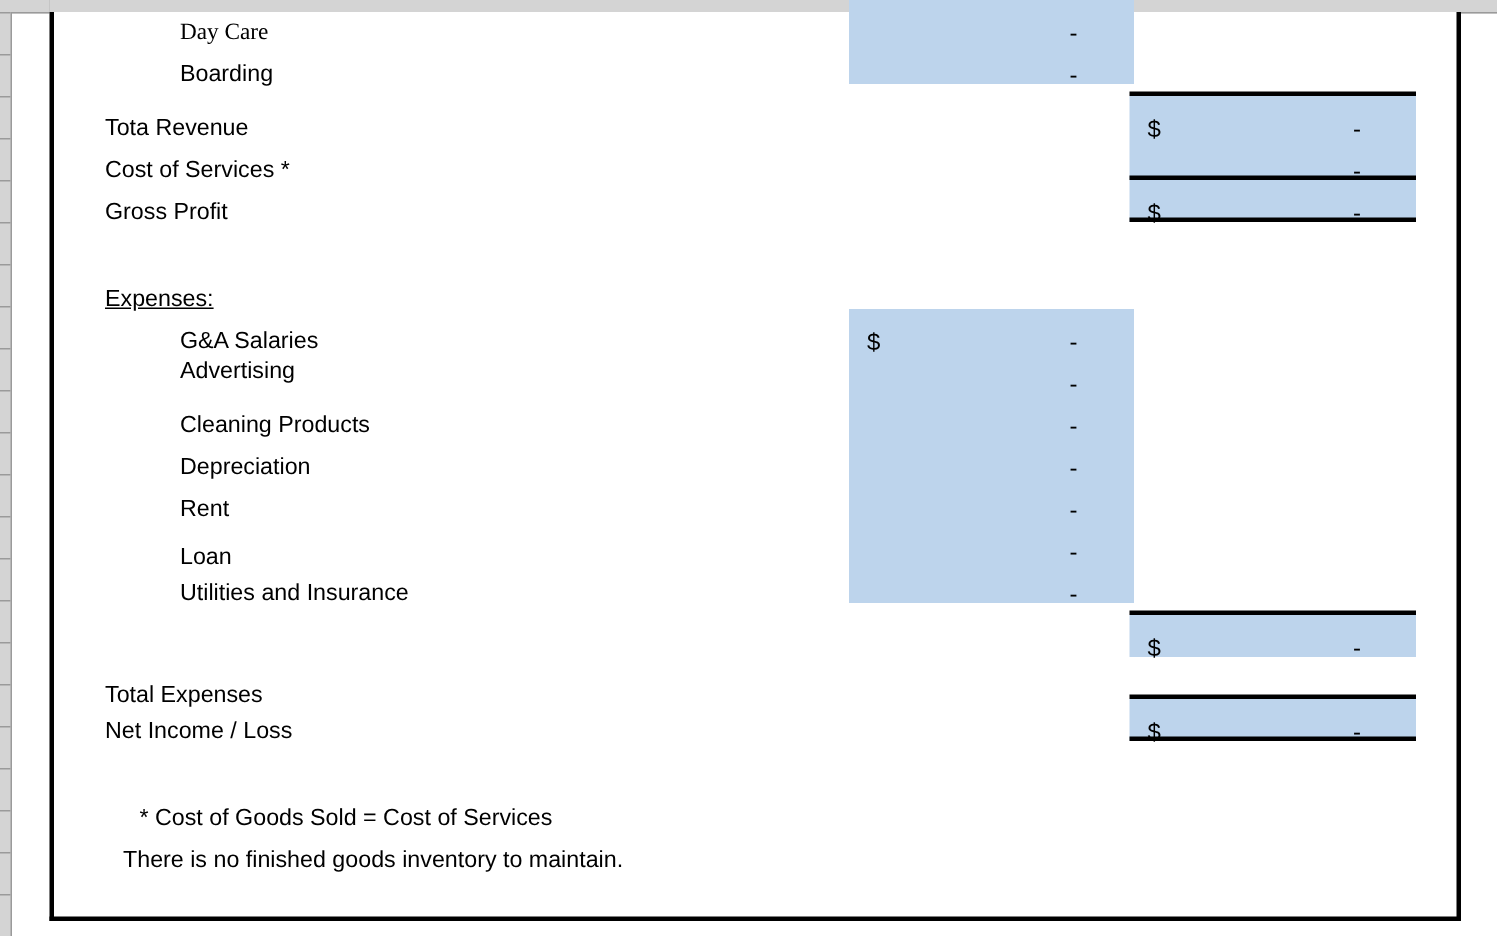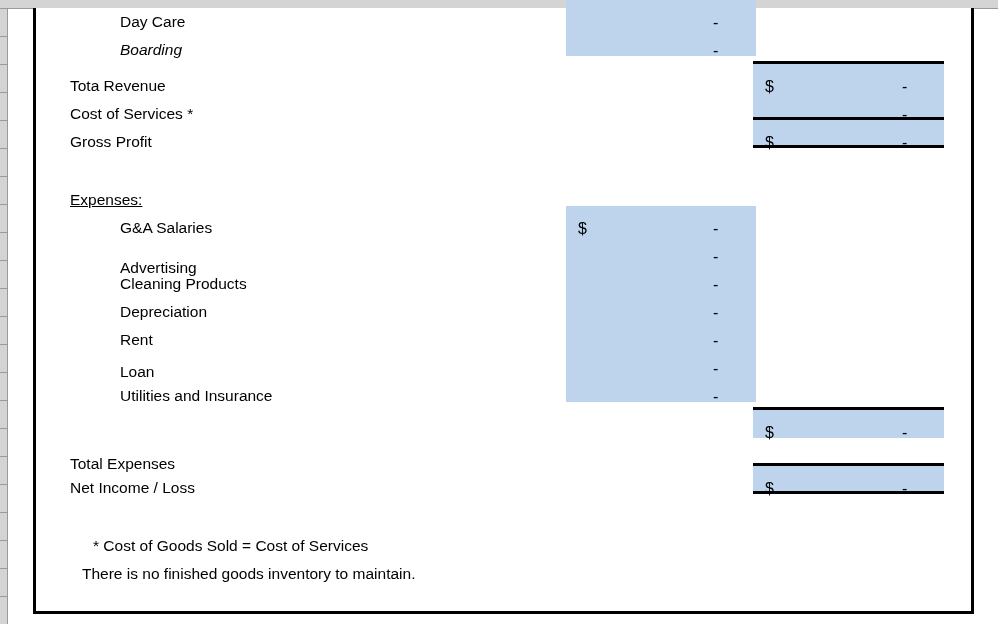--- a/index.html
+++ b/index.html
@@ -125,28 +125,28 @@
       <span class="dash" style="left: 713px; top: 388px; position: absolute; transform: none;">-</span>
       <div class="cell" style="left: 753px; top: 410px; width: 191px; height: 28px;"></div>
       <span class="dollar" style="left: 765px; top: 424px; position: absolute; transform: none;">$</span>
       <span class="dash" style="left: 902px; top: 424px; position: absolute; transform: none;">-</span>
       <div class="rule-top" style="left: 753px; width: 191px; top: 407px;"></div>
       <div class="cell" style="left: 753px; top: 466px; width: 191px; height: 28px;"></div>
       <span class="dollar" style="left: 765px; top: 480px; position: absolute; transform: none;">$</span>
       <span class="dash" style="left: 902px; top: 480px; position: absolute; transform: none;">-</span>
       <div class="rule-top" style="left: 753px; width: 191px; top: 463px;"></div>
       <div class="rule-bottom" style="left: 753px; width: 191px; top: 491px;"></div>
-      <div class="lbl indent2" style="left: 120px; top: 14px;">Day Care</div>
-      <div class="lbl indent2" style="left: 120px; top: 42px; font-style: italic;">Boarding</div>
+      <div class="lbl indent2" style="left: 120px; top: 14px; font-family: Liberation Serif, serif;">Day Care</div>
+      <div class="lbl indent2" style="left: 120px; top: 42px;">Boarding</div>
       <div class="lbl indent1" style="left: 70px; top: 78px; text-align: center;">Tota Revenue</div>
       <div class="lbl indent1" style="left: 70px; top: 106px;">Cost of Services *</div>
       <div class="lbl indent1" style="left: 70px; top: 134px;">Gross Profit</div>
       <div class="lbl indent1" style="left: 70px; top: 192px; text-decoration: underline;">Expenses:</div>
       <div class="lbl indent2" style="left: 120px; top: 220px;">G&amp;A Salaries</div>
-      <div class="lbl indent2" style="left: 120px; top: 260px;">Advertising</div>
+      <div class="lbl indent2" style="left: 120px; top: 240px;">Advertising</div>
       <div class="lbl indent2" style="left: 120px; top: 276px;">Cleaning Products</div>
       <div class="lbl indent2" style="left: 120px; top: 304px;">Depreciation</div>
       <div class="lbl indent2" style="left: 120px; top: 332px;">Rent</div>
       <div class="lbl indent2" style="left: 120px; top: 364px;">Loan</div>
       <div class="lbl indent2" style="left: 120px; top: 388px;">Utilities and Insurance</div>
       <div class="lbl indent1" style="left: 70px; top: 424px; margin-top: 32px;">Total Expenses</div>
       <div class="lbl indent1" style="left: 70px; top: 480px;">Net Income / Loss</div>
       <div class="lbl" style="left: 70px; top: 538px; margin-left: 23px;">* Cost of Goods Sold = Cost of Services</div>
       <div class="lbl" style="left: 82px; top: 566px;">There is no finished goods inventory to maintain.</div>
     </div>

